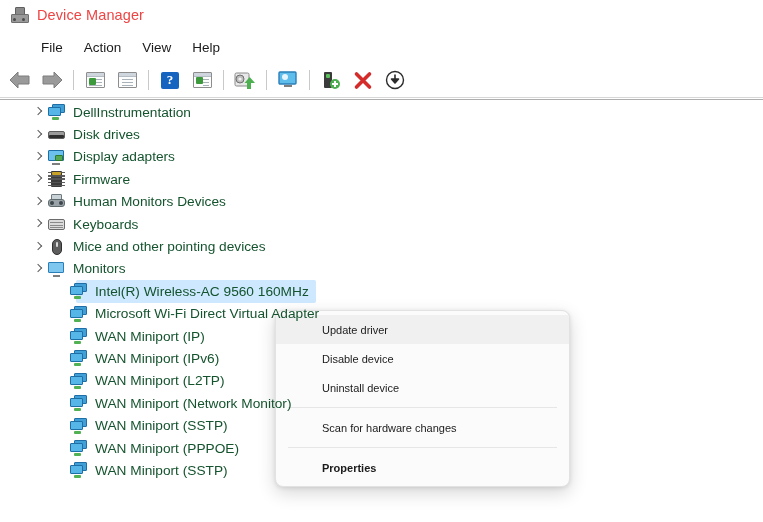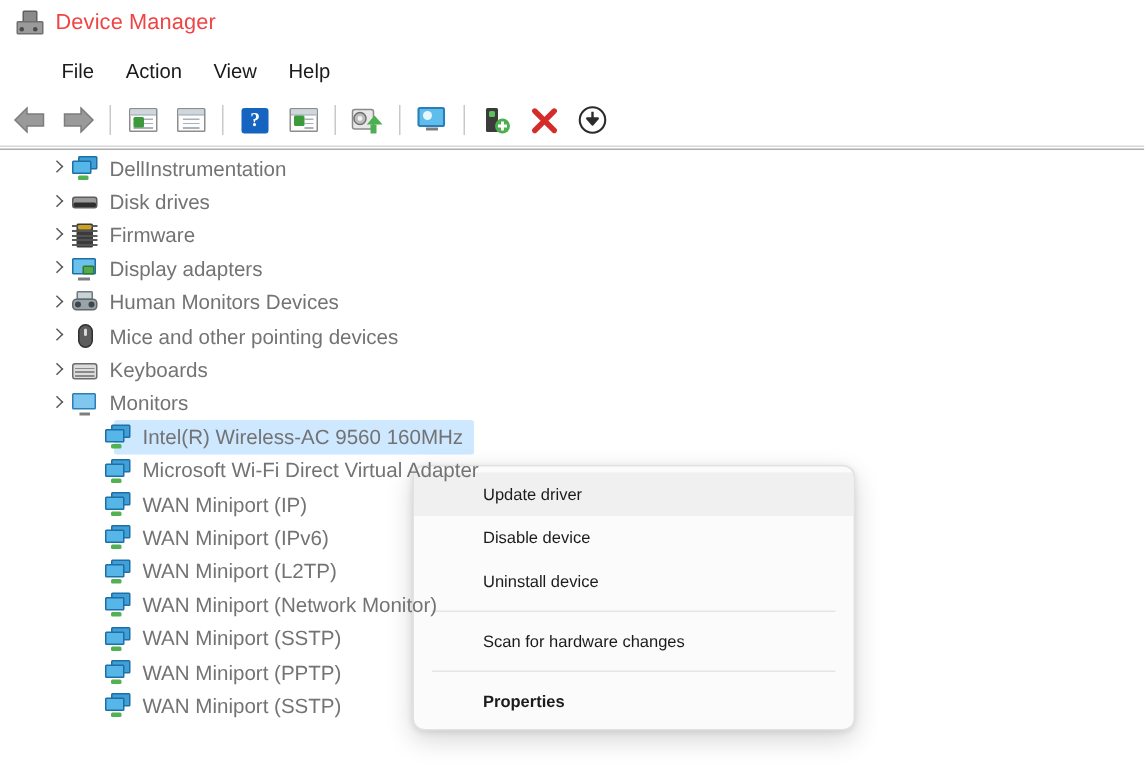--- a/index.html
+++ b/index.html
@@ -86,21 +86,21 @@
     background:repeating-linear-gradient(to bottom,#a9b1b9 0 1px,transparent 1px 3px);
   }
 
   
   .tree{
     position:absolute;left:0;top:101px;width:763px;height:421px;
     background:#ffffff;overflow:hidden;
   }
   .row{
     position:relative;height:22.4px;display:flex;align-items:center;
-    font-size:13.7px;color:#737373;white-space:nowrap;
+    font-size:13.7px;color:#14532d;white-space:nowrap;
   }
   .row .chev{
     width:12px;height:12px;margin-left:32px;margin-right:4px;flex:none;
     position:relative;
   }
   .row.child .chev{margin-left:54px;}
   .chev i{
     position:absolute;left:3px;top:2px;width:5px;height:5px;
     border-right:1.4px solid #5a5a5a;border-bottom:1.4px solid #5a5a5a;
     transform:rotate(-45deg);
@@ -362,42 +362,42 @@
           </div>
           <div class="lbl">Disk drives</div>
         </div>
       </div>
       <div class="row">
         <div class="cell">
           <div class="chev">
             <i></i>
           </div>
           <div class="ico">
+            <div class="ic-display">
+              <div class="m"></div>
+              <div class="c"></div>
+              <div class="s"></div>
+            </div>
+          </div>
+          <div class="lbl">Display adapters</div>
+        </div>
+      </div>
+      <div class="row">
+        <div class="cell">
+          <div class="chev">
+            <i></i>
+          </div>
+          <div class="ico">
             <div class="ic-firm">
               <div class="body"></div>
               <div class="pins"></div>
               <div class="top"></div>
             </div>
           </div>
           <div class="lbl">Firmware</div>
-        </div>
-      </div>
-      <div class="row">
-        <div class="cell">
-          <div class="chev">
-            <i></i>
-          </div>
-          <div class="ico">
-            <div class="ic-display">
-              <div class="m"></div>
-              <div class="c"></div>
-              <div class="s"></div>
-            </div>
-          </div>
-          <div class="lbl">Display adapters</div>
         </div>
       </div>
       <div class="row">
         <div class="cell">
           <div class="chev">
             <i></i>
           </div>
           <div class="ico">
             <div class="ic-hid">
               <div class="scr"></div>
@@ -408,48 +408,48 @@
           </div>
           <div class="lbl">Human Monitors Devices</div>
         </div>
       </div>
       <div class="row">
         <div class="cell">
           <div class="chev">
             <i></i>
           </div>
           <div class="ico">
+            <div class="ic-kbd">
+              <div class="k"></div>
+              <div class="rows"></div>
+            </div>
+          </div>
+          <div class="lbl">Keyboards</div>
+        </div>
+      </div>
+      <div class="row">
+        <div class="cell">
+          <div class="chev">
+            <i></i>
+          </div>
+          <div class="ico">
             <div class="ic-mouse">
               <div class="m"></div>
               <div class="w"></div>
             </div>
           </div>
           <div class="lbl">Mice and other pointing devices</div>
         </div>
       </div>
       <div class="row">
         <div class="cell">
           <div class="chev">
             <i></i>
           </div>
           <div class="ico">
-            <div class="ic-kbd">
-              <div class="k"></div>
-              <div class="rows"></div>
-            </div>
-          </div>
-          <div class="lbl">Keyboards</div>
-        </div>
-      </div>
-      <div class="row">
-        <div class="cell">
-          <div class="chev">
-            <i></i>
-          </div>
-          <div class="ico">
             <div class="ic-mon">
               <div class="m"></div>
               <div class="s"></div>
             </div>
           </div>
           <div class="lbl">Monitors</div>
         </div>
       </div>
       <div class="row child">
         <div class="hl" style="left: 76px; width: 240px;"></div>
@@ -546,21 +546,21 @@
       <div class="row child">
         <div class="cell">
           <div class="chev none"></div>
           <div class="ico">
             <div class="ic-netmon">
               <div class="b"></div>
               <div class="f"></div>
               <div class="s"></div>
             </div>
           </div>
-          <div class="lbl">WAN Miniport (PPTP)</div>
+          <div class="lbl">WAN Miniport (PPPOE)</div>
         </div>
       </div>
       <div class="row child">
         <div class="cell">
           <div class="chev none"></div>
           <div class="ico">
             <div class="ic-netmon">
               <div class="b"></div>
               <div class="f"></div>
               <div class="s"></div>

